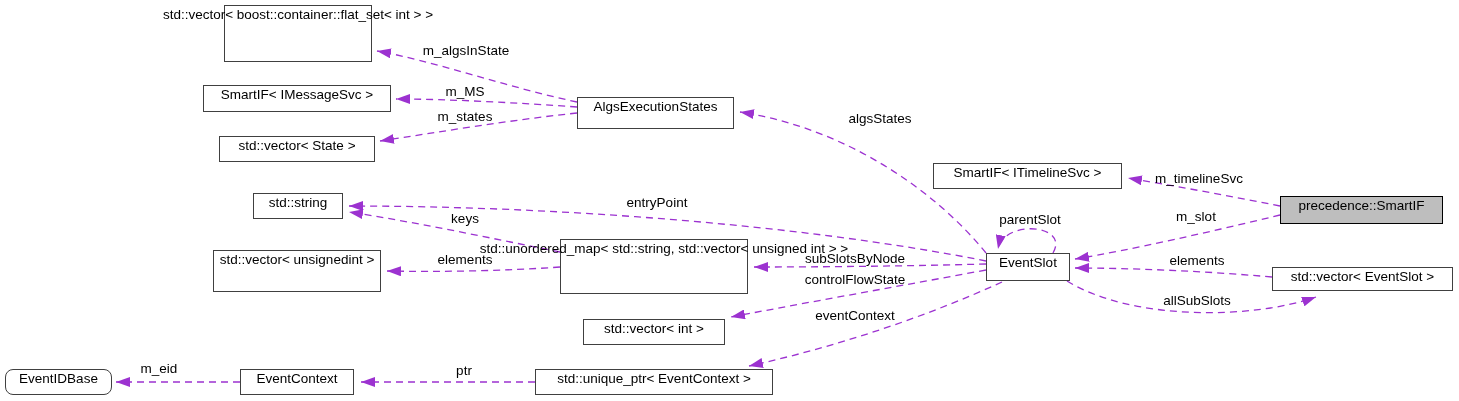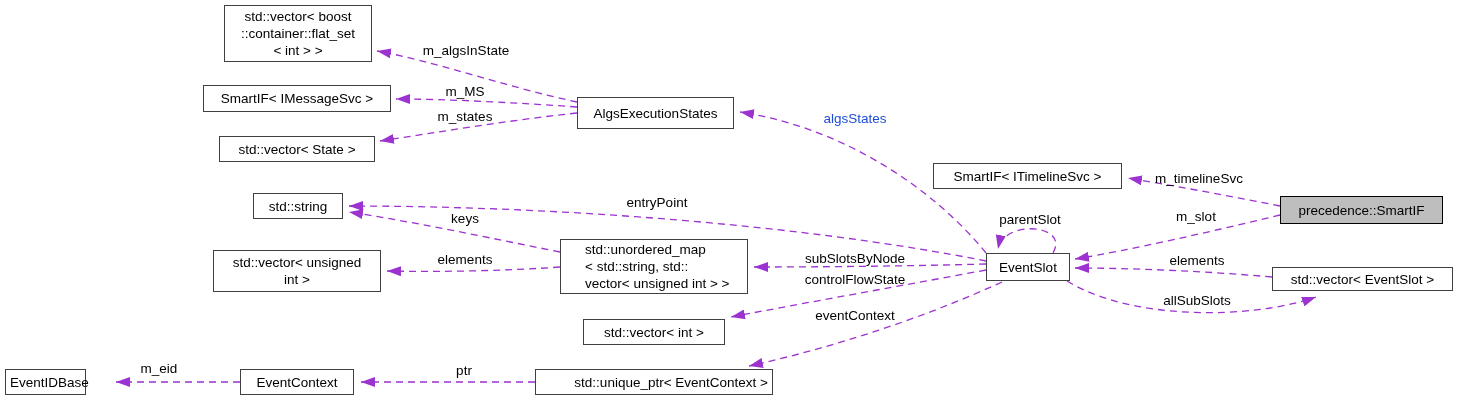--- a/index.html
+++ b/index.html
@@ -29,21 +29,21 @@
   }
   .node {
     position: absolute;
     box-sizing: border-box;
     background: #ffffff;
     border: 1.4px solid #404040;
     color: #000000;
     font-size: 13.5px;
     line-height: 17px;
     display: flex;
-    flex-direction: column;
+    flex-direction: row;
     justify-content: center;
     text-align: center;
     white-space: nowrap;
     padding: 0 4px;
   }
   .node.align-left { text-align: left; padding-left: 24px; }
   .node.highlighted {
     background: #bebebe;
     border: 1.7px solid #000000;
   }
@@ -83,21 +83,21 @@
         <path d="M 1272,277 C 1205,271 1130,268 1075,268" class="edge" stroke="#9c32d0" marker-end="url(#arrow)"></path>
         <path d="M 1067,281 C 1130,320 1250,320 1316,297" class="edge" stroke="#9c32d0" marker-end="url(#arrow)"></path>
         <path d="M 535,382 L 361,382" class="edge" stroke="#9c32d0" marker-end="url(#arrow)"></path>
         <path d="M 240,382 L 116,382" class="edge" stroke="#9c32d0" marker-end="url(#arrow)"></path>
       </g>
   </svg>
   <div id="labels">
       <div class="edge-label" style="left: 466px; top: 43px; color: rgb(0, 0, 0);">m_algsInState</div>
       <div class="edge-label" style="left: 465px; top: 84px; color: rgb(0, 0, 0);">m_MS</div>
       <div class="edge-label" style="left: 465px; top: 109px; color: rgb(0, 0, 0);">m_states</div>
-      <div class="edge-label" style="left: 855px; top: 111px; color: #1d4ed8;">algsStates</div>
+      <div class="edge-label" style="left: 880px; top: 111px; color: #000000;">algsStates</div>
       <div class="edge-label" style="left: 657px; top: 195px; color: rgb(0, 0, 0);">entryPoint</div>
       <div class="edge-label" style="left: 465px; top: 211px; color: rgb(0, 0, 0);">keys</div>
       <div class="edge-label" style="left: 465px; top: 252px; color: rgb(0, 0, 0);">elements</div>
       <div class="edge-label" style="left: 855px; top: 251px; color: rgb(0, 0, 0);">subSlotsByNode</div>
       <div class="edge-label" style="left: 855px; top: 272px; color: rgb(0, 0, 0);">controlFlowState</div>
       <div class="edge-label" style="left: 855px; top: 308px; color: rgb(0, 0, 0);">eventContext</div>
       <div class="edge-label" style="left: 1030px; top: 212px; color: rgb(0, 0, 0);">parentSlot</div>
       <div class="edge-label" style="left: 1199px; top: 171px; color: rgb(0, 0, 0);">m_timelineSvc</div>
       <div class="edge-label" style="left: 1196px; top: 209px; color: rgb(0, 0, 0);">m_slot</div>
       <div class="edge-label" style="left: 1197px; top: 253px; color: rgb(0, 0, 0);">elements</div>
@@ -134,21 +134,21 @@
       </div>
       <div class="node" style="left: 583px; top: 319px; width: 142px; height: 26px; background: rgb(255, 255, 255); border-color: rgb(64, 64, 64);">
         <div>std::vector&lt; int &gt;</div>
       </div>
       <div class="node" style="left: 535px; top: 369px; width: 238px; height: 26px; background: rgb(255, 255, 255); border-color: rgb(64, 64, 64); text-align: right;">
         <div>std::unique_ptr&lt; EventContext &gt;</div>
       </div>
       <div class="node" style="left: 240px; top: 369px; width: 114px; height: 26px; background: rgb(255, 255, 255); border-color: rgb(64, 64, 64);">
         <div>EventContext</div>
       </div>
-      <div class="node" style="left: 5px; top: 369px; width: 81px; height: 26px; background: rgb(255, 255, 255); border-color: rgb(64, 64, 64);">
+      <div class="node" style="left: 5px; top: 369px; width: 107px; height: 26px; background: rgb(255, 255, 255); border-color: rgb(64, 64, 64); border-radius: 8px;">
         <div>EventIDBase</div>
       </div>
       <div class="node" style="left: 933px; top: 163px; width: 189px; height: 26px; background: rgb(255, 255, 255); border-color: rgb(64, 64, 64);">
         <div>SmartIF&lt; ITimelineSvc &gt;</div>
       </div>
       <div class="node" style="left: 986px; top: 253px; width: 84px; height: 28px; background: rgb(255, 255, 255); border-color: rgb(64, 64, 64); justify-content: center;">
         <div>EventSlot</div>
       </div>
       <div class="node highlighted" style="left: 1280px; top: 196px; width: 163px; height: 28px; background: rgb(190, 190, 190); border-color: rgb(0, 0, 0);">
         <div>precedence::SmartIF</div>

